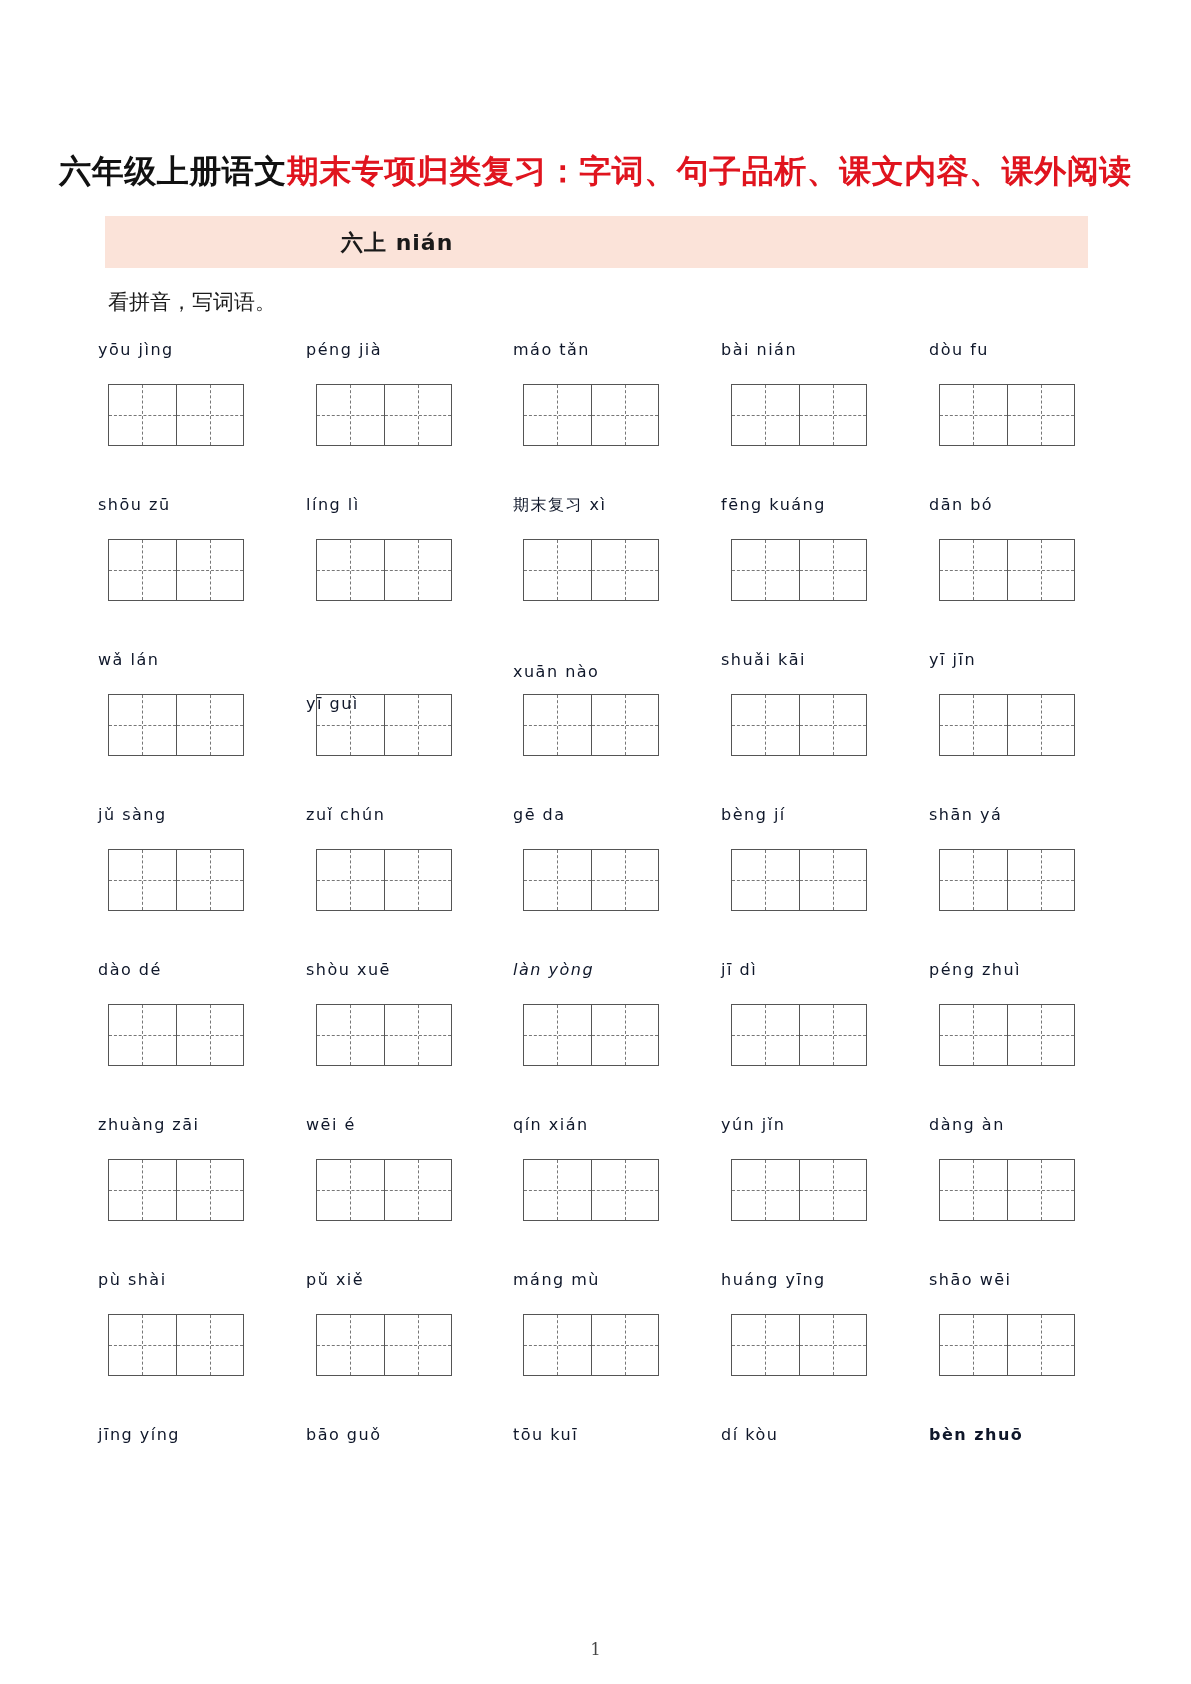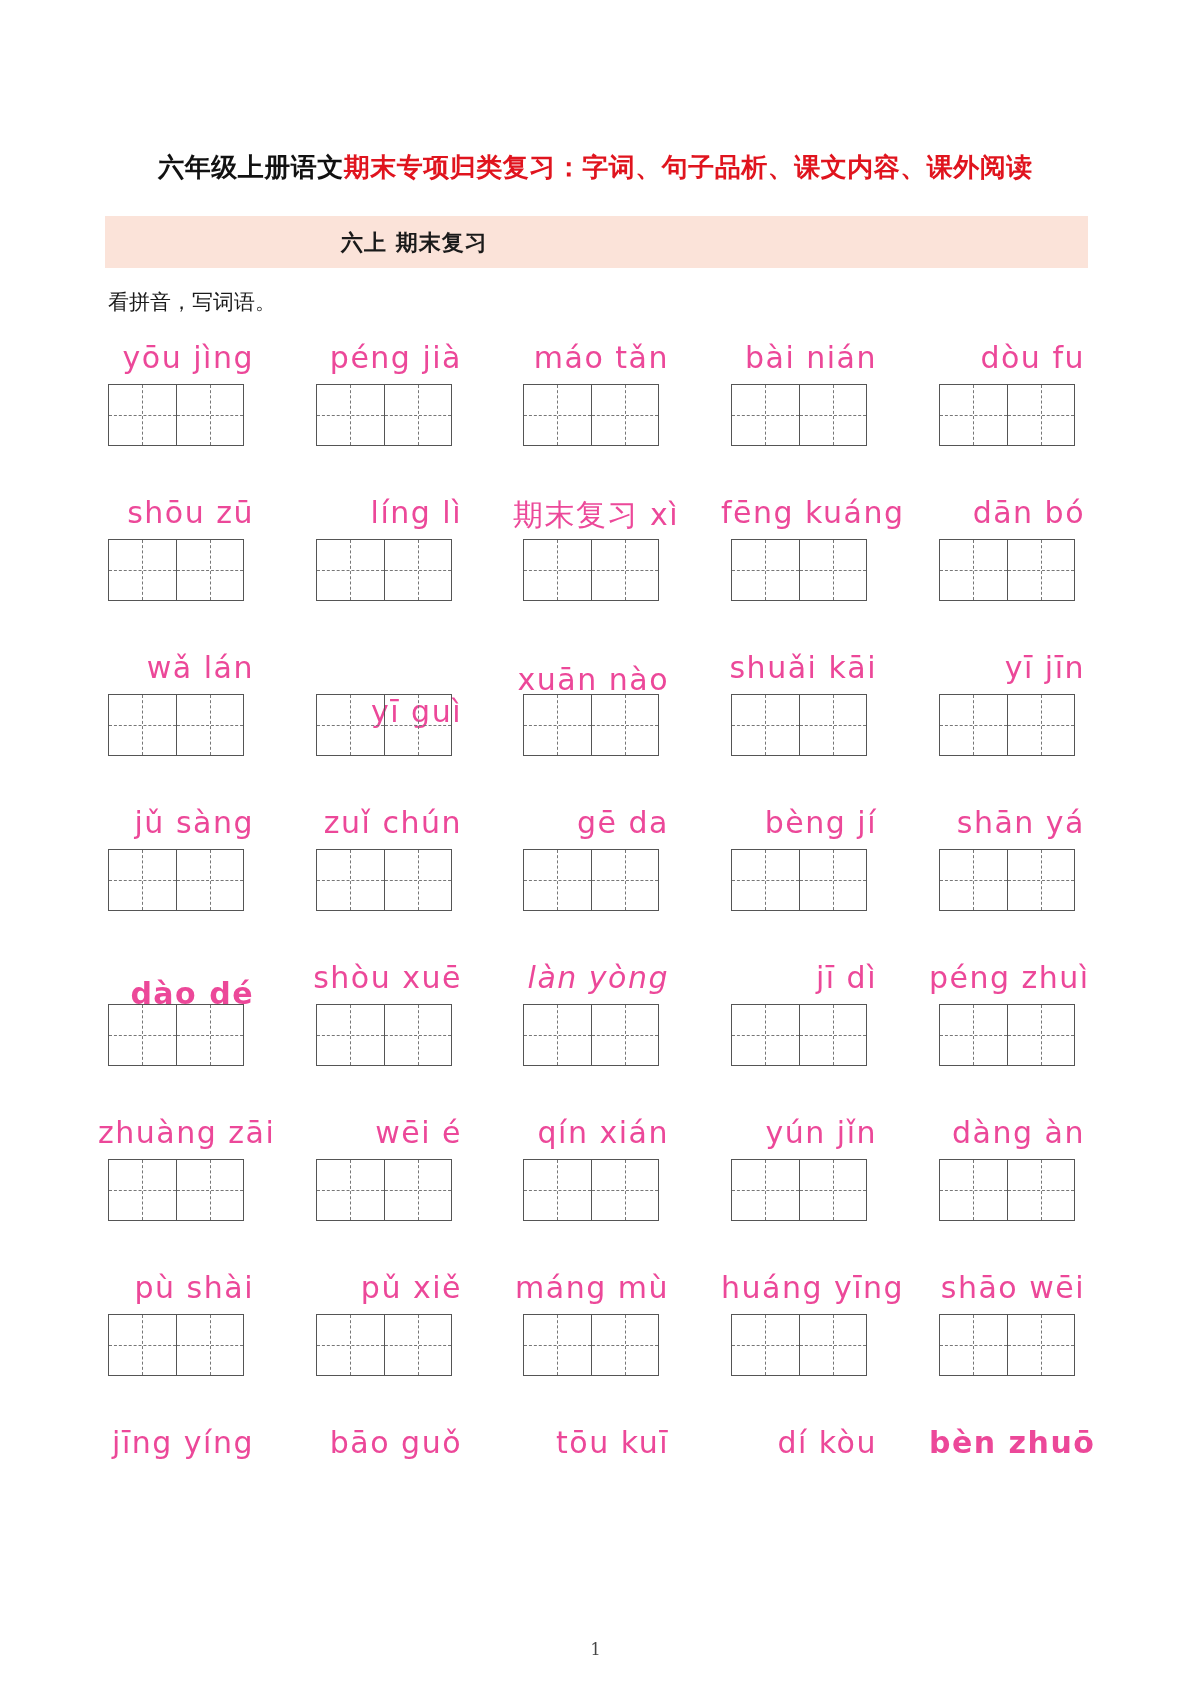--- a/index.html
+++ b/index.html
@@ -1,50 +1,50 @@
 <!DOCTYPE html>
 <html><head>
 <meta charset="utf-8">
 <style>
   html, body { margin: 0; padding: 0; background: #ffffff; }
   body { width: 1191px; height: 1684px; position: relative; overflow: hidden;
          font-family: "DejaVu Sans", "Liberation Sans", sans-serif; color: #1a1a1a; }
   .title { position: absolute; top: 150px; left: 0; width: 1191px; text-align: center;
-           font-size: 26px; font-weight: bold; letter-spacing: 0.5px; white-space: nowrap; }
+           font-size: 32px; font-weight: bold; letter-spacing: 0.5px; white-space: nowrap; }
   .title .t-black { color: #111111; }
   .title .t-red { color: #e0141e; }
   .banner { position: absolute; top: 216px; left: 105px; width: 983px; height: 52px;
             background: #fbe3d9; }
   .banner .banner-text { position: absolute; left: 236px; top: 12px; font-size: 22px;
             font-weight: bold; color: #1a1a1a; letter-spacing: 1px; }
   .instruction { position: absolute; top: 288px; left: 108px; font-size: 21px; color: #1a1a1a; }
   .grid { position: absolute; top: 0; left: 0; width: 1191px; height: 1684px; }
   .item { position: absolute; width: 136px; }
-  .pinyin { position: absolute; left: -10px; width: 156px; text-align: right; font-size: 30px;
-            letter-spacing: 1.5px; white-space: nowrap; color: #ec4899; }
+  .pinyin { position: absolute; left: -10px; width: 156px; text-align: left; font-size: 16px;
+            letter-spacing: 1.5px; white-space: nowrap; color: #0f172a; }
   .boxes { position: absolute; left: 0; width: 136px; height: 62px; border: 1.5px solid #555555;
            box-sizing: border-box; display: flex; }
   .cell { position: relative; flex: 1; height: 100%; }
   .cell + .cell { border-left: 1.5px solid #555555; }
   .cell::before { content: ""; position: absolute; left: 50%; top: 0; bottom: 0;
                   border-left: 1.3px dashed #777777; }
   .cell::after { content: ""; position: absolute; top: 50%; left: 0; right: 0;
                  border-top: 1.3px dashed #777777; }
   .page-number { position: absolute; top: 1640px; left: 0; width: 1191px; text-align: center;
                  font-family: "DejaVu Serif", "Liberation Serif", serif; font-size: 16px; color: #444444; }
 </style>
 </head>
 <body>
 
 <div class="title">
   <span class="t-black">六年级上册语文</span><span class="t-red">期末专项归类复习：字词、句子品析、课文内容、课外阅读</span>
 </div>
 
 <div class="banner">
-  <span class="banner-text">六上  期末复习</span>
+  <span class="banner-text">六上  nián</span>
 </div>
 
 <div class="instruction">看拼音，写词语。</div>
 
 <div class="grid" id="grid">
     <div class="item" style="left: 108px; top: 340px;">
       <div class="pinyin" style="top: 0px;">yōu  jìng</div>
       <div class="boxes" style="top: 44px;">
         <div class="cell"></div>
         <div class="cell"></div>
@@ -177,21 +177,21 @@
       </div>
     </div>
     <div class="item" style="left: 939px; top: 805px;">
       <div class="pinyin" style="top: 0px;">shān  yá</div>
       <div class="boxes" style="top: 44px;">
         <div class="cell"></div>
         <div class="cell"></div>
       </div>
     </div>
     <div class="item" style="left: 108px; top: 960px;">
-      <div class="pinyin" style="top: 16px; font-weight: bold;">dào  dé</div>
+      <div class="pinyin" style="top: 0px;">dào  dé</div>
       <div class="boxes" style="top: 44px;">
         <div class="cell"></div>
         <div class="cell"></div>
       </div>
     </div>
     <div class="item" style="left: 316px; top: 960px;">
       <div class="pinyin" style="top: 0px;">shòu  xuē</div>
       <div class="boxes" style="top: 44px;">
         <div class="cell"></div>
         <div class="cell"></div>

